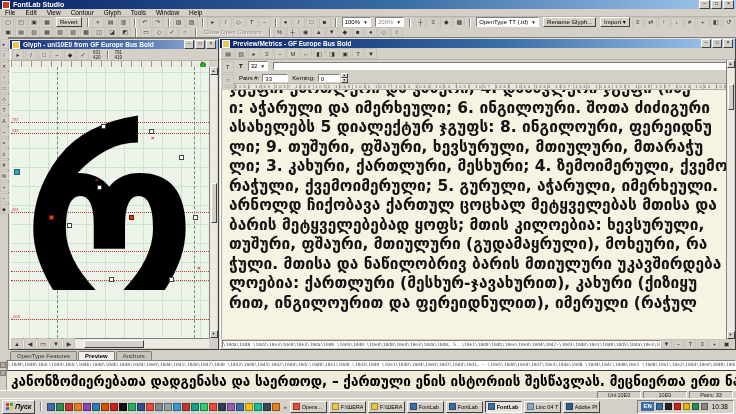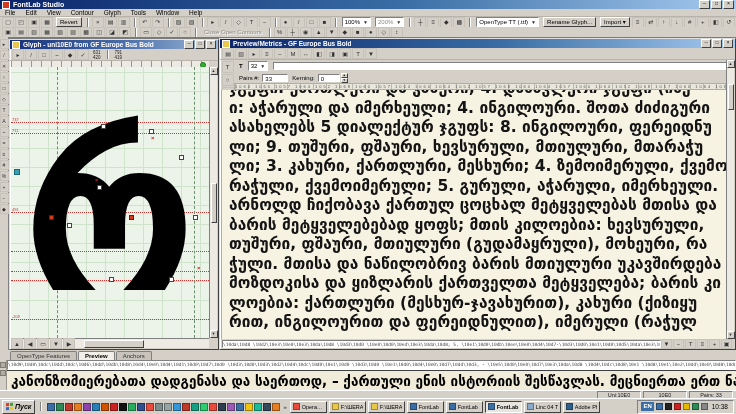--- a/index.html
+++ b/index.html
@@ -416,30 +416,29 @@
           <span>▲</span>
           <span>▼</span>
         </span>
     </div>
 
     <div class="mcells">1064 1060 1057 1064 1052 1068 1060 1057 1064 1060 1064 1052 1057 1068 1060 1064 1057 1060 1064 1052 1068 1057 1060 1064 1060 1057 1064 1052 1060 1068 1057 1064 1060 1064 1057 1060</div>
 
     <div class="mtext">
       <div class="inner">
           <div class="pline">ჯგუფი: ქართლური და კახური; 4. დასავლური ჯგუფი (იმე</div>
-          <div class="pline">ი: აჭარული და იმერხეული; 4. ინგილოური. შოთა ძიძიგური</div>
+          <div class="pline">ი: აჭარული და იმერხეული; 6. ინგილოური. შოთა ძიძიგური</div>
           <div class="pline">ასახელებს 5 დიალექტურ ჯგუფს: 8. ინგილოური, ფერეიდნუ</div>
           <div class="pline">ლი; 9. თუშური, ფშაური, ხევსურული, მთიულური, მთარაჭუ</div>
           <div class="pline">ლი; 3. კახური, ქართლური, მესხური; 4. ზემოიმერული, ქვემო</div>
           <div class="pline">რაჭული, ქვემოიმერული; 5. გურული, აჭარული, იმერხეული.</div>
           <div class="pline">არნოლდ ჩიქობავა ქართულ ცოცხალ მეტყველებას მთისა და</div>
           <div class="pline">ბარის მეტყველებებად ყოფს; მთის კილოებია: ხევსურული,</div>
           <div class="pline">თუშური, ფშაური, მთიულური (გუდამაყრული), მოხეური, რა</div>
           <div class="pline">ჭული. მთისა და ნაწილობრივ ბარის მთიულური უკავშირდება</div>
-          <div class="pline">მოზდოკისა და ყიზლარის ქართველთა მეტყველება; ბარის კი</div>
           <div class="pline">ლოებია: ქართლური (მესხურ-ჯავახურით), კახური (ქიზიყუ</div>
           <div class="pline">რით, ინგილოურით და ფერეიდნულით), იმერული (რაჭულ</div>
         </div>
     </div>
 
     <div class="vscroll" style="top:21px;right:1px;bottom:10px;">
       <span class="sbtn">▲</span>
       <span class="sthumb" style="width:6px;height:26px;margin-top:-206px;"></span>
       <span class="sbtn">▼</span>
     </div>

